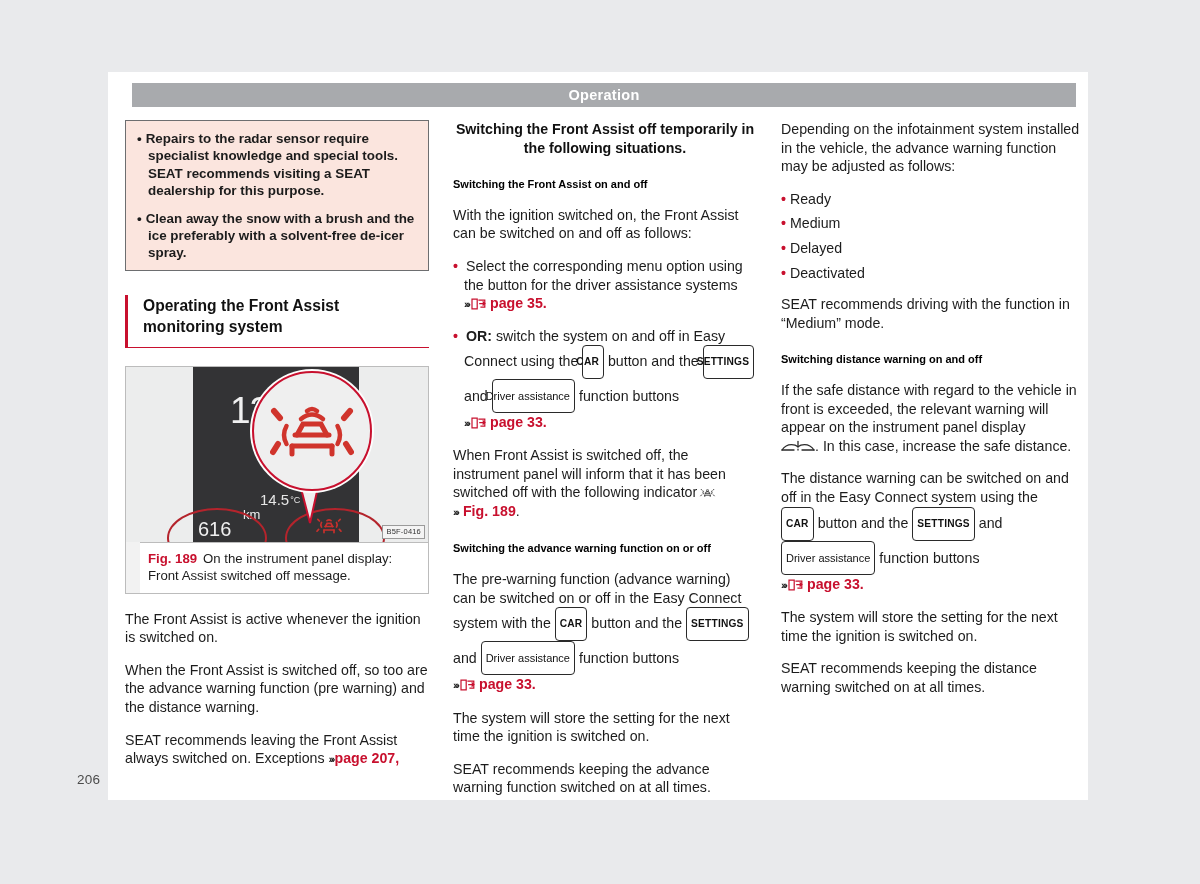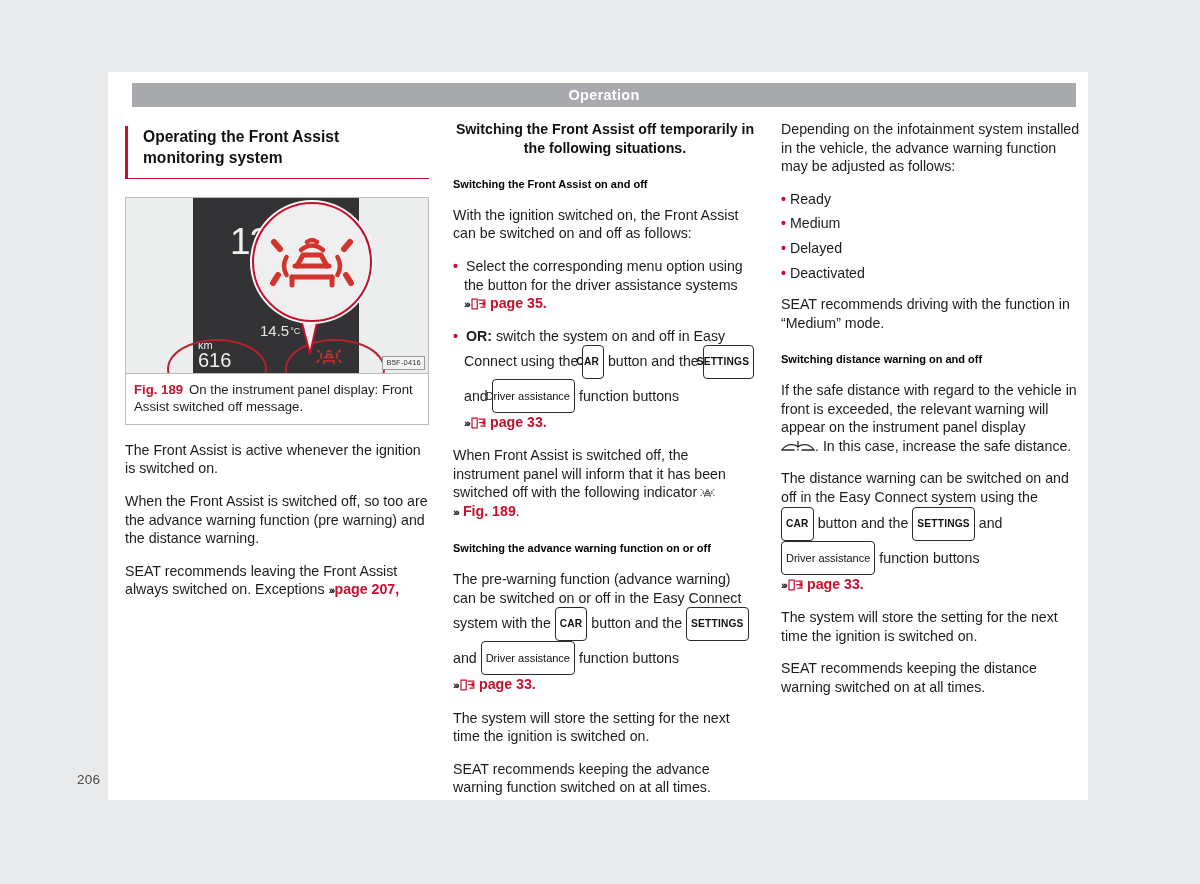--- a/index.html
+++ b/index.html
@@ -186,21 +186,21 @@
     font-size: 9px;
     vertical-align: 2px;
     margin-left: 1px;
   }
   .cluster .odo-wrap {
     position: absolute;
     left: 5px;
     bottom: 3px;
     color: #efefef;
   }
-  .cluster .odo-unit { font-size: 11px; line-height: 9px; display:block; }
+  .cluster .odo-unit { font-size: 13px; line-height: 9px; display:block;margin-left:45px; }
   .cluster .odo-val { font-size: 20px; line-height: 20px; font-weight: 500; display:block; }
   .cluster .gauge-arc {
     position: absolute;
     bottom: -26px;
     width: 96px;
     height: 56px;
     border: 2px solid #b4242c;
     border-radius: 50%;
   }
   .cluster .gauge-left  { left: -26px; }
@@ -251,20 +251,21 @@
     letter-spacing: .2px;
     z-index: 4;
   }
   figcaption {
     border-top: 1px solid #bcbcbc;
     background: #ffffff;
     padding: 7px 8px 8px 8px;
     font-size: 13.2px;
     line-height: 17.4px;
     color: #1c1c1c;
+    margin-left: 14px;
   }
   figcaption .fig-label {
     color: #c8102e;
     font-weight: bold;
     margin-right: 6px;
   }
 
   
   .chip {
     display: inline-block;
@@ -321,20 +322,24 @@
 <div id="page-sheet">
 
   <div id="running-header">
     <span class="title">Operation</span>
   </div>
 
   <div id="columns">
 
     <div class="col">
 
+      <div id="notice-box">
+        <p>Repairs to the radar sensor require specialist knowledge and special tools. SEAT recommends visiting a SEAT dealership for this purpose.</p>
+        <p>Clean away the snow with a brush and the ice preferably with a solvent-free de-icer spray.</p>
+      </div>
 
       <div class="section-head">
         <h2>Operating the Front Assist monitoring system</h2>
       </div>
 
       <figure class="fig">
         <div class="fig-image">
 
           <div class="cluster">
             <div class="speed">120</div>

